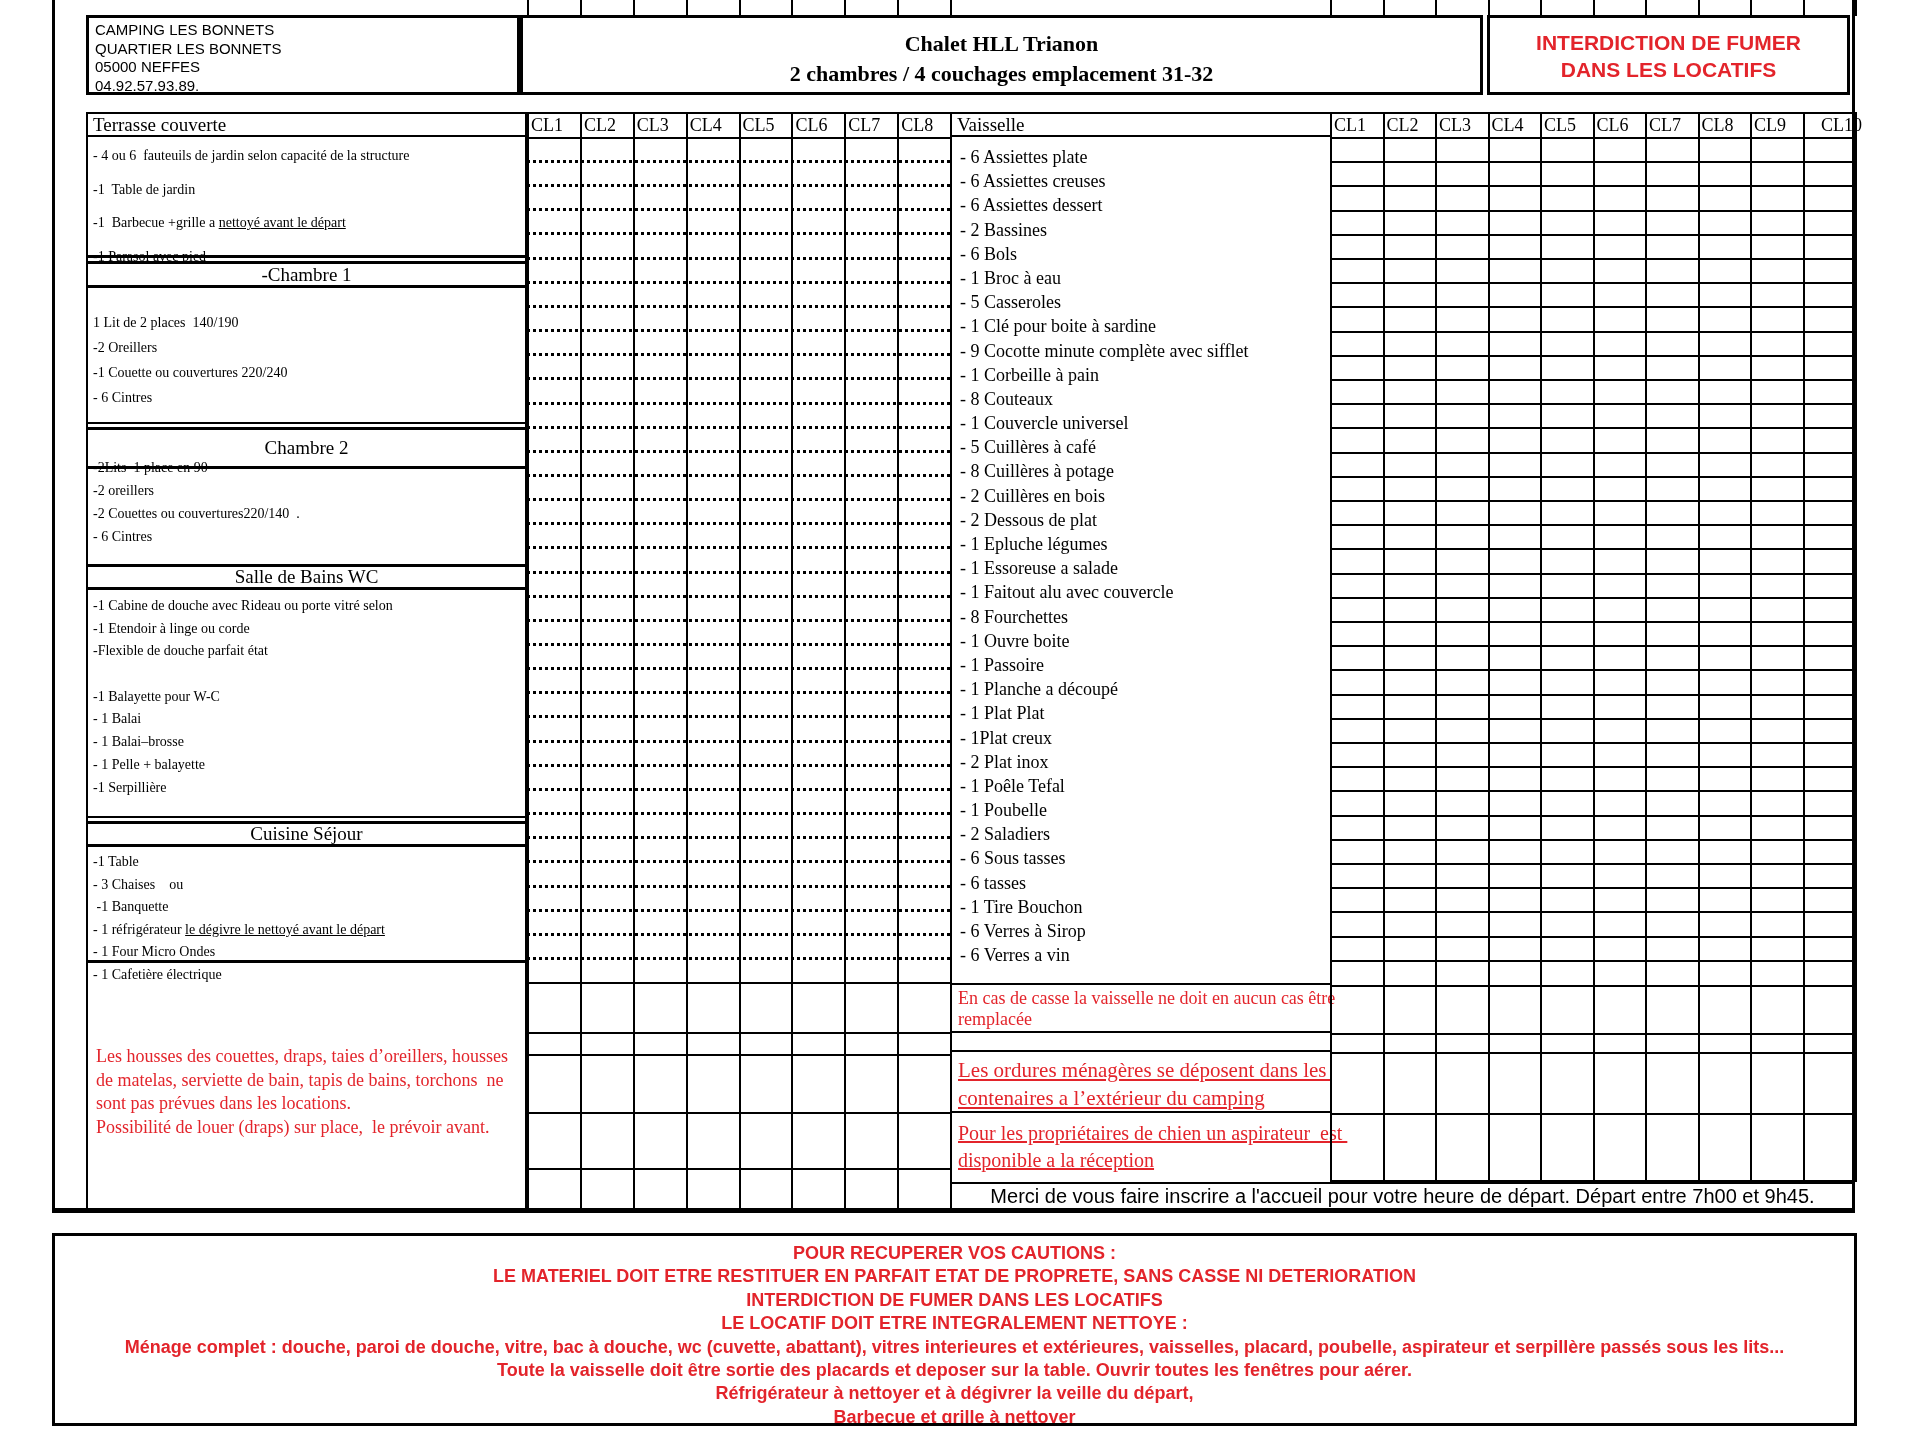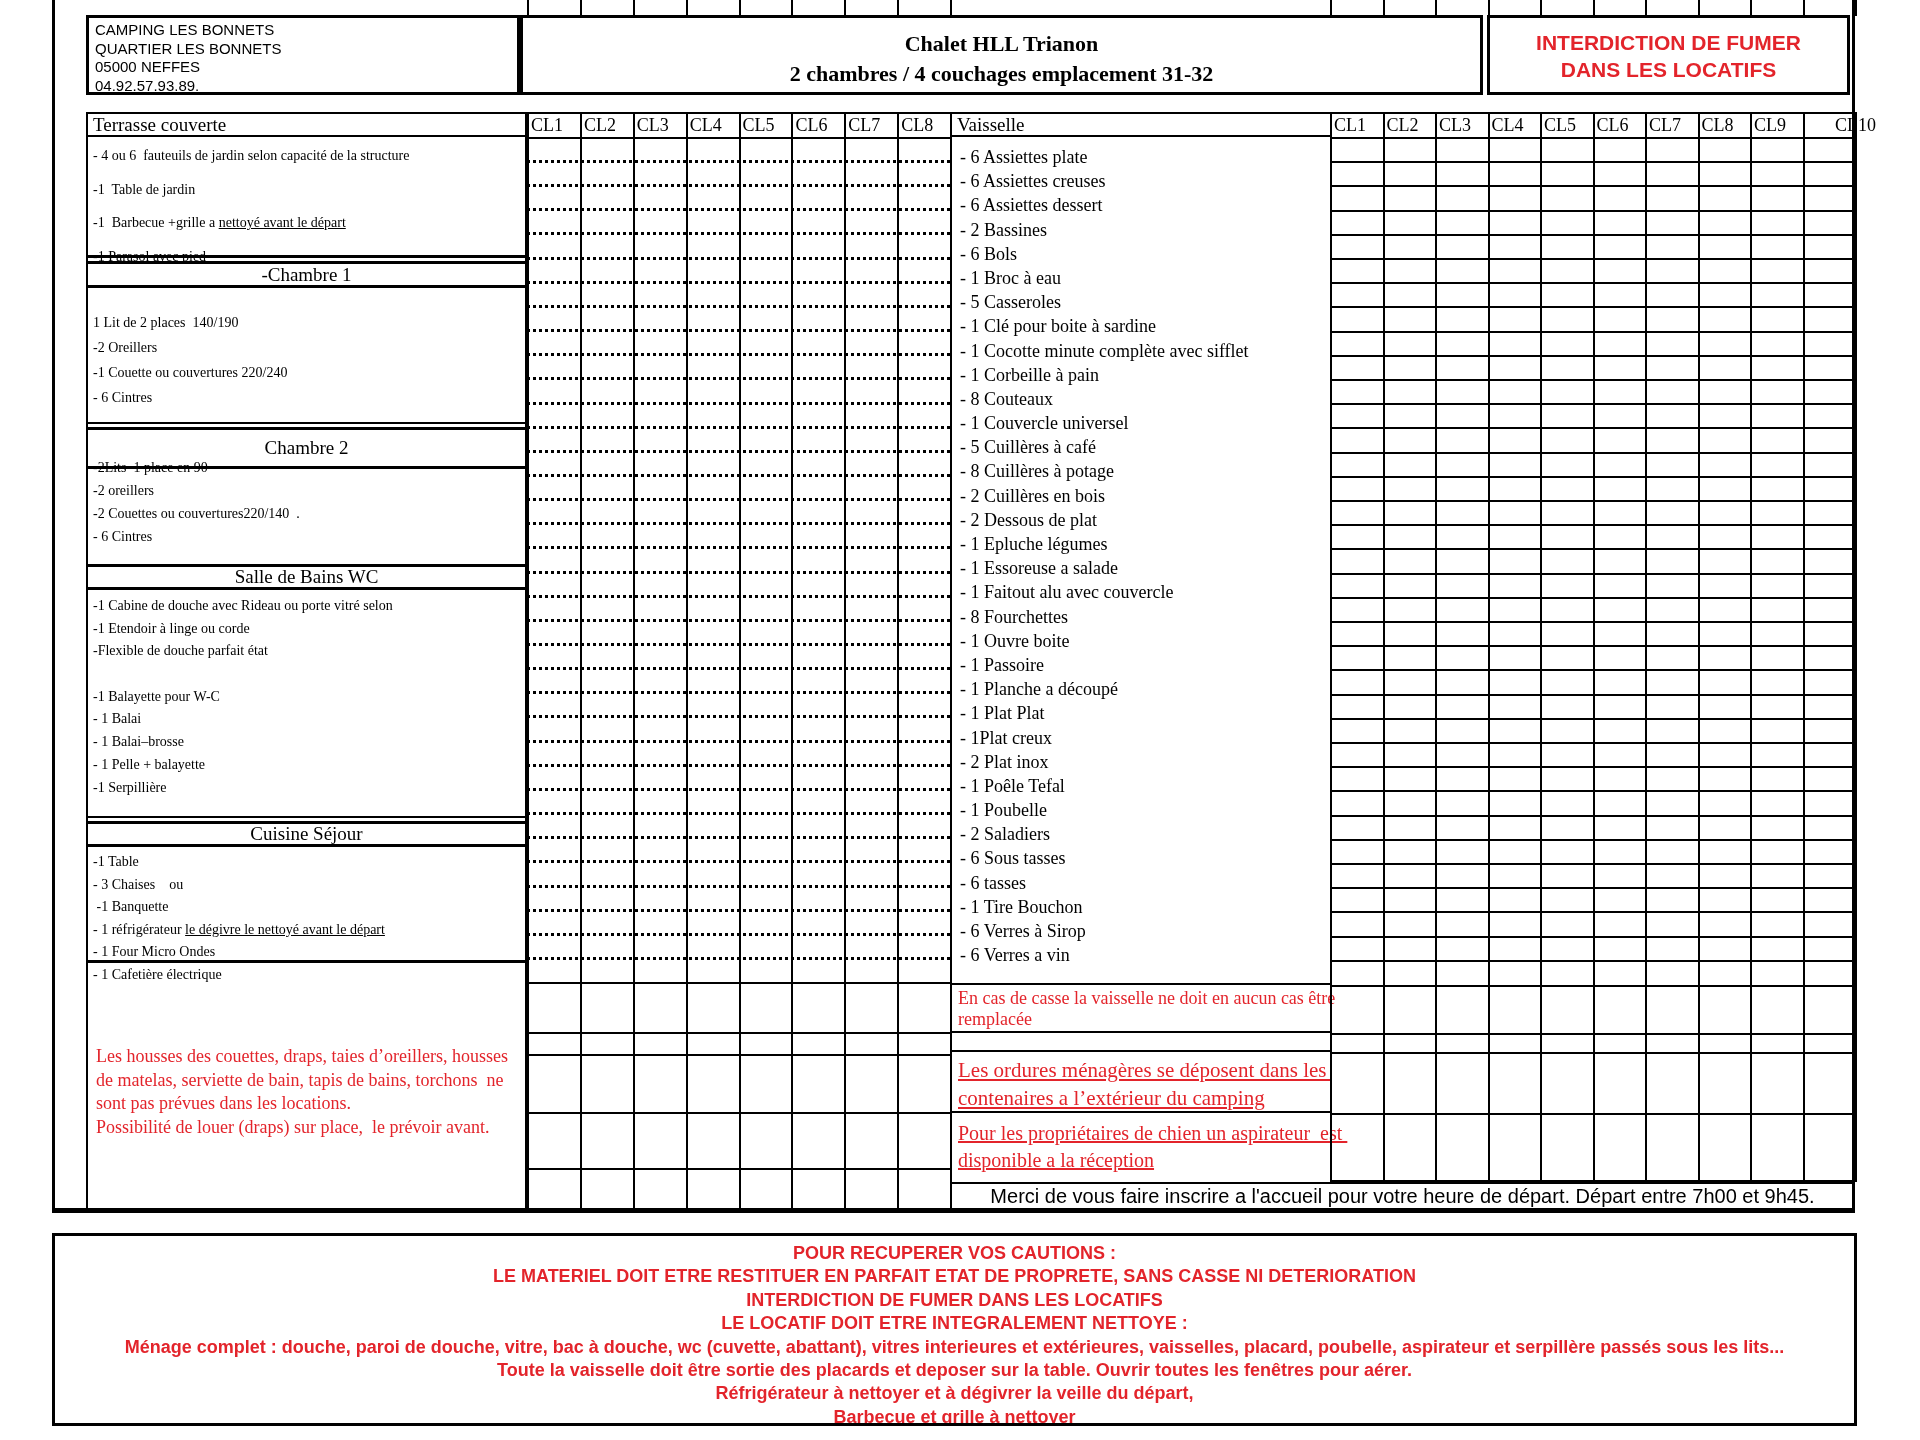--- a/index.html
+++ b/index.html
@@ -253,21 +253,21 @@
   <div class="vlabel">Vaisselle</div>
   <div class="vbody">
       <div class="line">- 6 Assiettes plate</div>
       <div class="line">- 6 Assiettes creuses</div>
       <div class="line">- 6 Assiettes dessert</div>
       <div class="line">- 2 Bassines</div>
       <div class="line">- 6 Bols</div>
       <div class="line">- 1 Broc à eau</div>
       <div class="line">- 5 Casseroles</div>
       <div class="line">- 1 Clé pour boite à sardine</div>
-      <div class="line">- 1 Cocotte minute complète avec sifflet</div>
+      <div class="line">- 9 Cocotte minute complète avec sifflet</div>
       <div class="line">- 1 Corbeille à pain</div>
       <div class="line">- 8 Couteaux</div>
       <div class="line">- 1 Couvercle universel</div>
       <div class="line">- 5 Cuillères à café</div>
       <div class="line">- 8 Cuillères à potage</div>
       <div class="line">- 2 Cuillères en bois</div>
       <div class="line">- 2 Dessous de plat</div>
       <div class="line">- 1 Epluche légumes</div>
       <div class="line">- 1 Essoreuse a salade</div>
       <div class="line">- 1 Faitout alu avec couvercle</div>
@@ -316,21 +316,21 @@
       <div class="vl" style="left: 525px;"></div>
       <div class="clh" style="left: 4px;">CL1</div>
       <div class="clh" style="left: 56.5px;">CL2</div>
       <div class="clh" style="left: 109px;">CL3</div>
       <div class="clh" style="left: 161.5px;">CL4</div>
       <div class="clh" style="left: 214px;">CL5</div>
       <div class="clh" style="left: 266.5px;">CL6</div>
       <div class="clh" style="left: 319px;">CL7</div>
       <div class="clh" style="left: 371.5px;">CL8</div>
       <div class="clh" style="left: 424px;">CL9</div>
-      <div class="clh" style="left: 505px;">CL10</div>
+      <div class="clh" style="left: 491px;">CL10</div>
       <div class="hl" style="top: 0px;"></div>
       <div class="hl" style="top: 25px;"></div>
       <div class="hl" style="top: 49.2px;"></div>
       <div class="hl" style="top: 73.4px;"></div>
       <div class="hl" style="top: 97.6px;"></div>
       <div class="hl" style="top: 121.8px;"></div>
       <div class="hl" style="top: 146px;"></div>
       <div class="hl" style="top: 170.2px;"></div>
       <div class="hl" style="top: 194.4px;"></div>
       <div class="hl" style="top: 218.6px;"></div>

